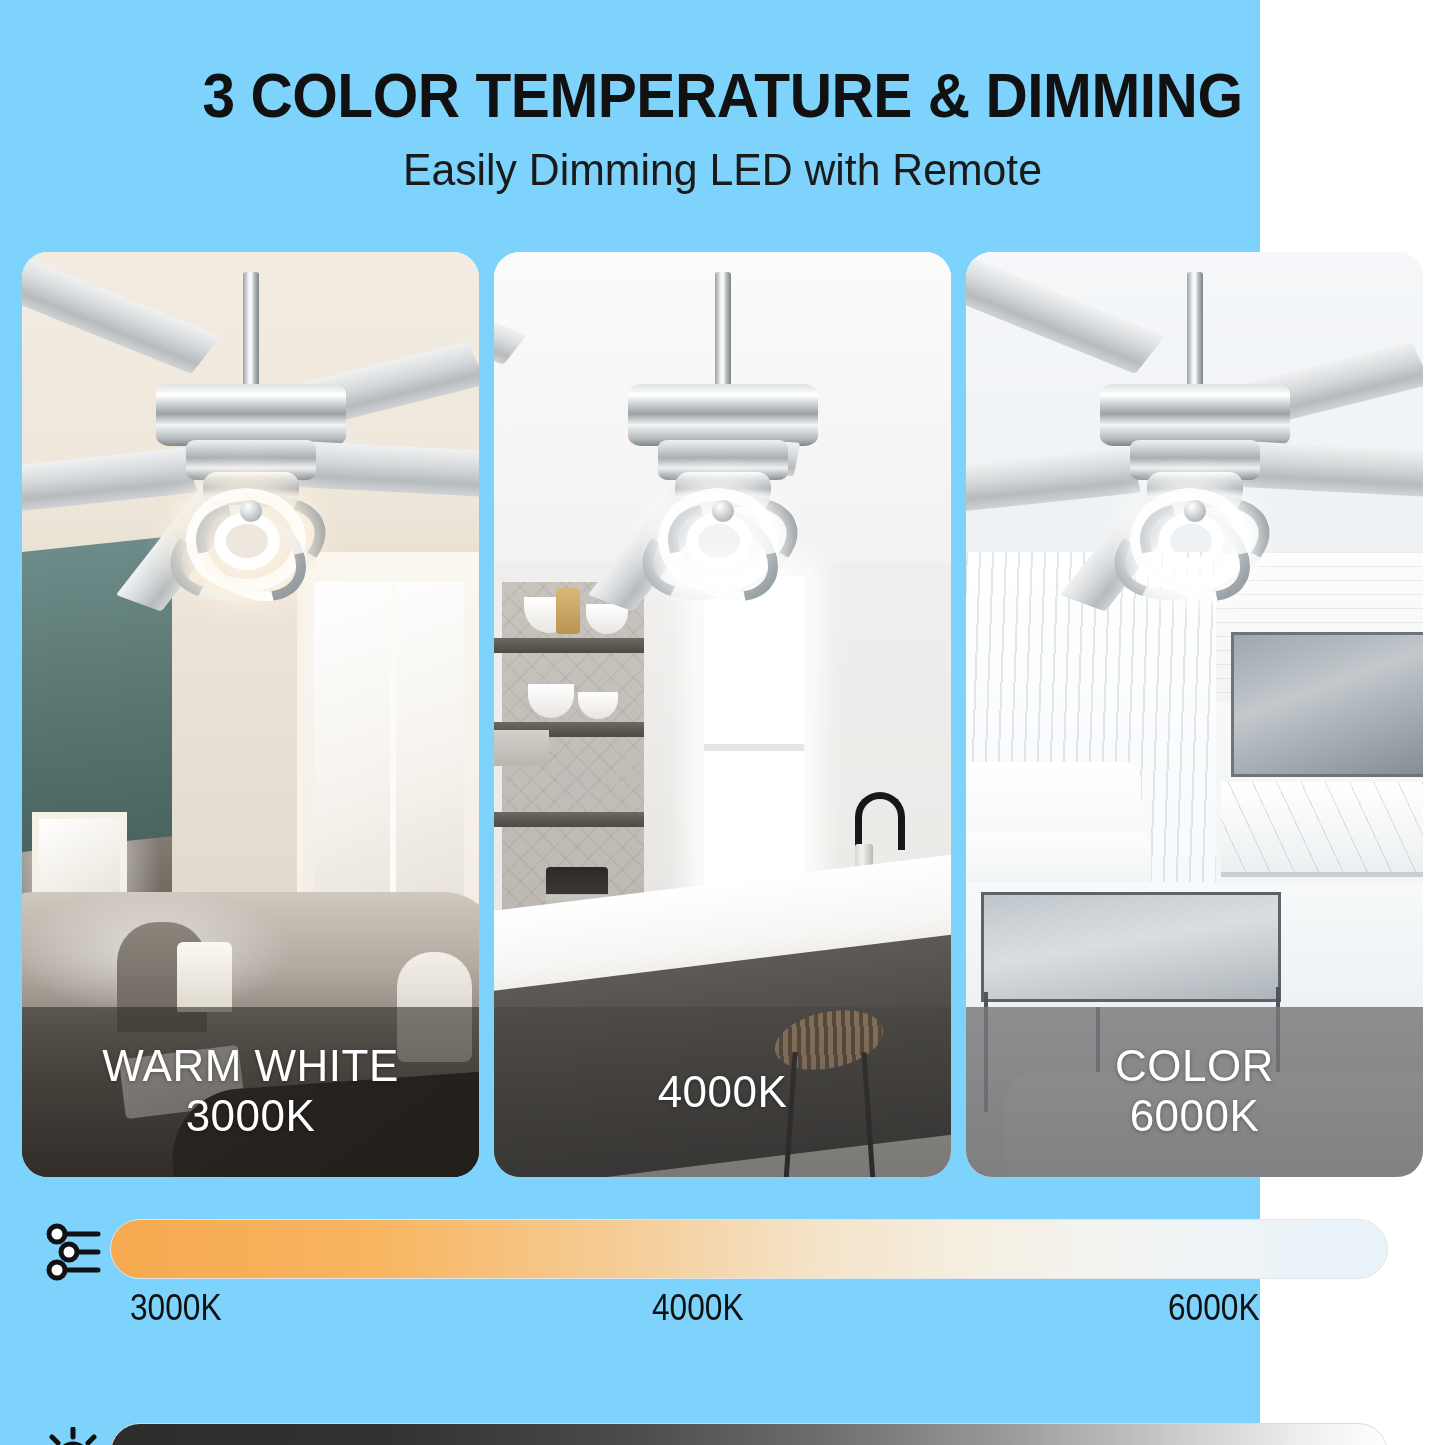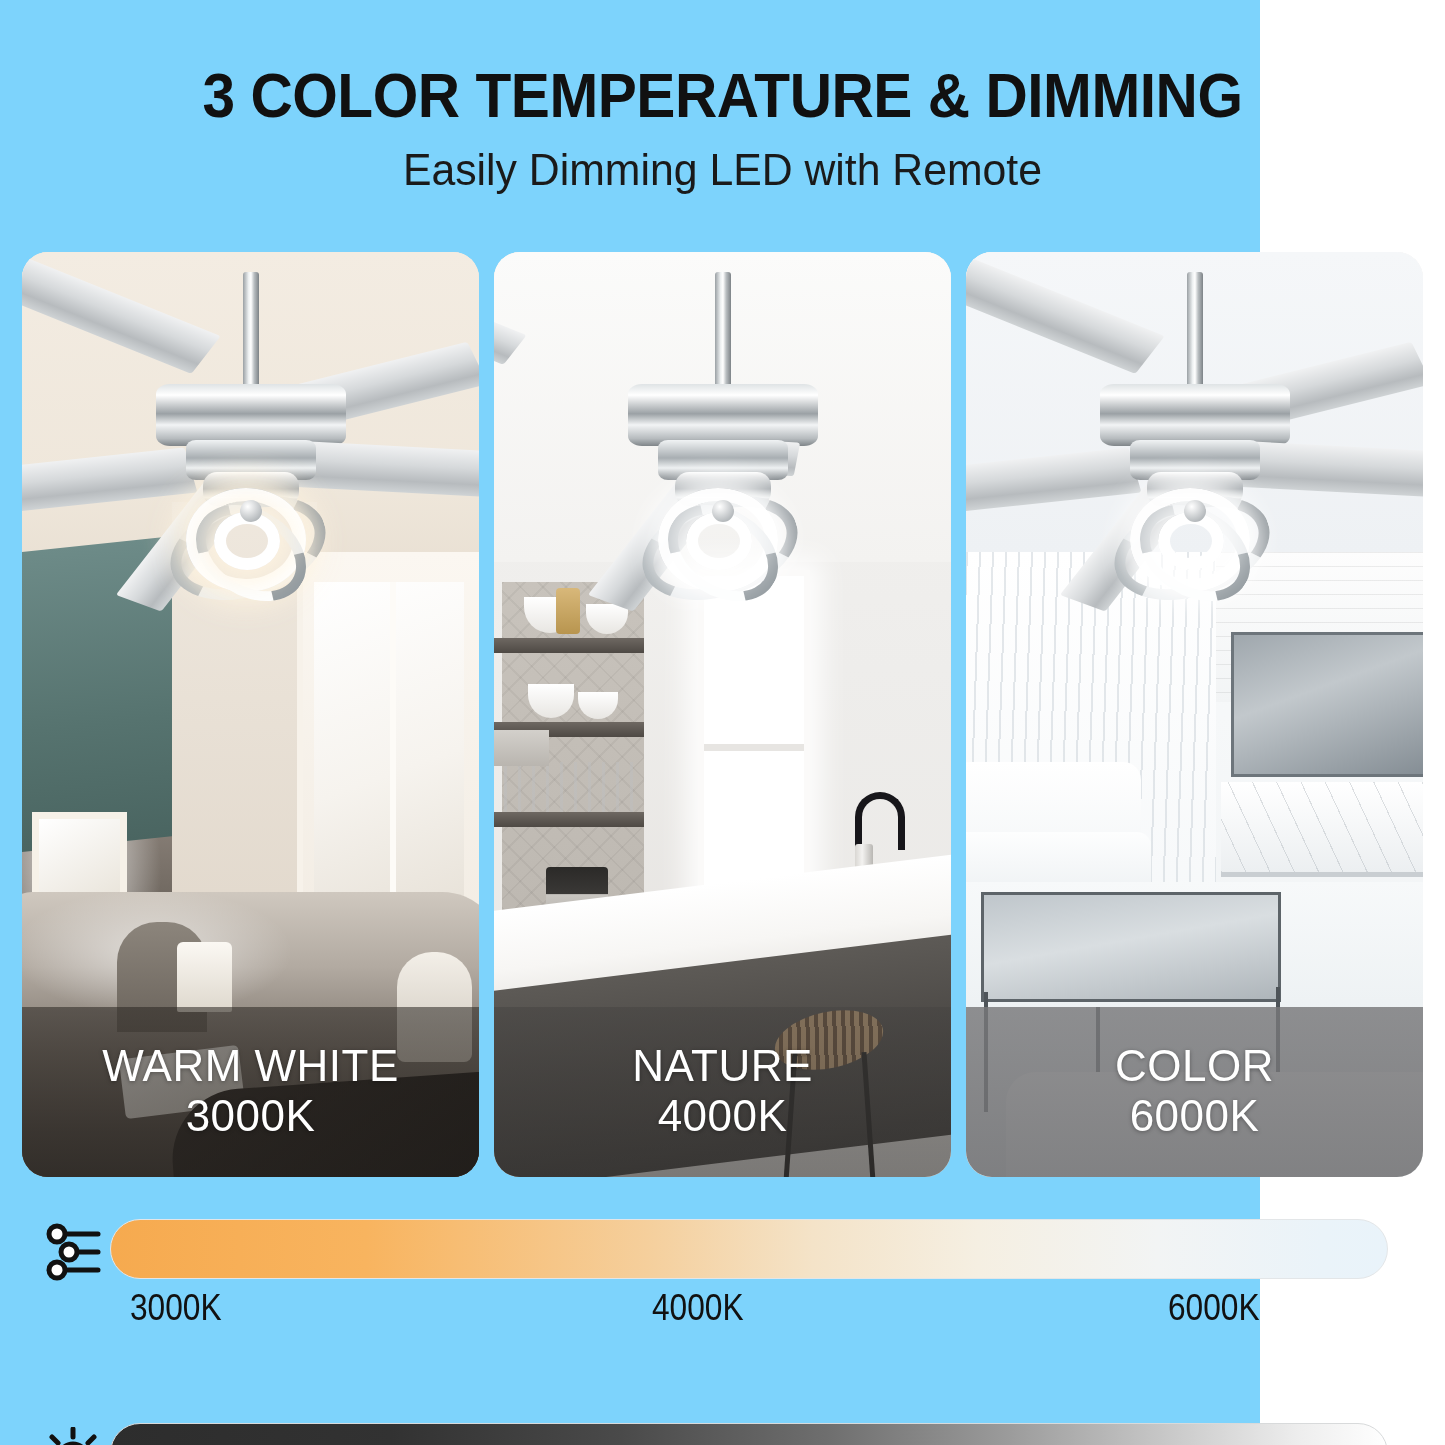--- a/index.html
+++ b/index.html
@@ -490,21 +490,20 @@
         <div class="light">
           <div class="ring r2"></div>
           <div class="ring r1"></div>
           <div class="ring r3"></div>
           <div class="ring glowcore"></div>
         </div>
         <div class="finial"></div>
       </div>
 
       <div class="caption">
-        <div class="cname">NATURE</div>
         <div class="ckelvin">4000K</div>
       </div>
     </div>
 
     <div class="panel p3">
       <div class="scene">
         <div class="ceiling"></div>
         <div class="brick"></div>
         <div class="curtain"></div>
         <div class="tv"></div>

